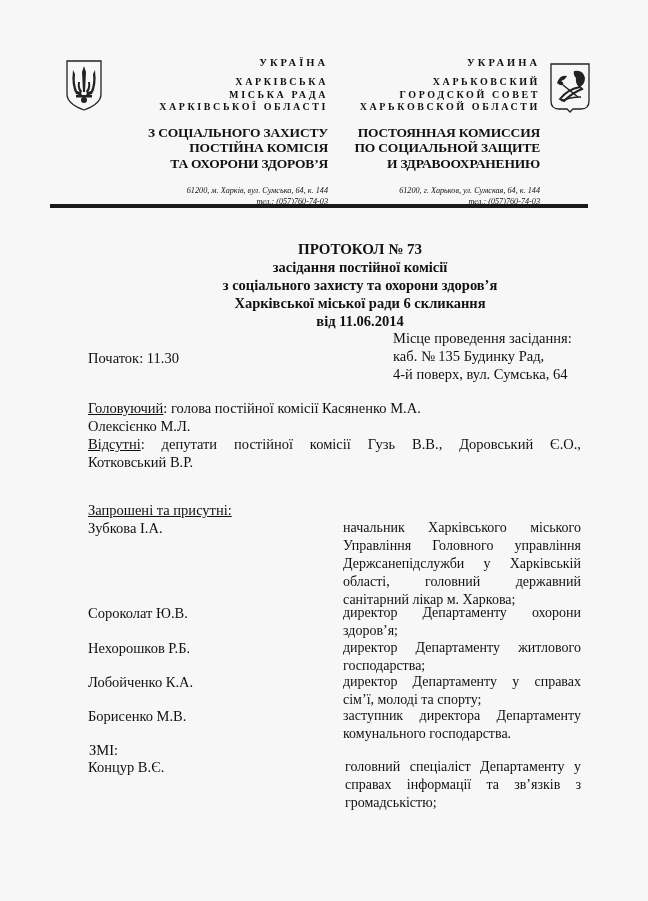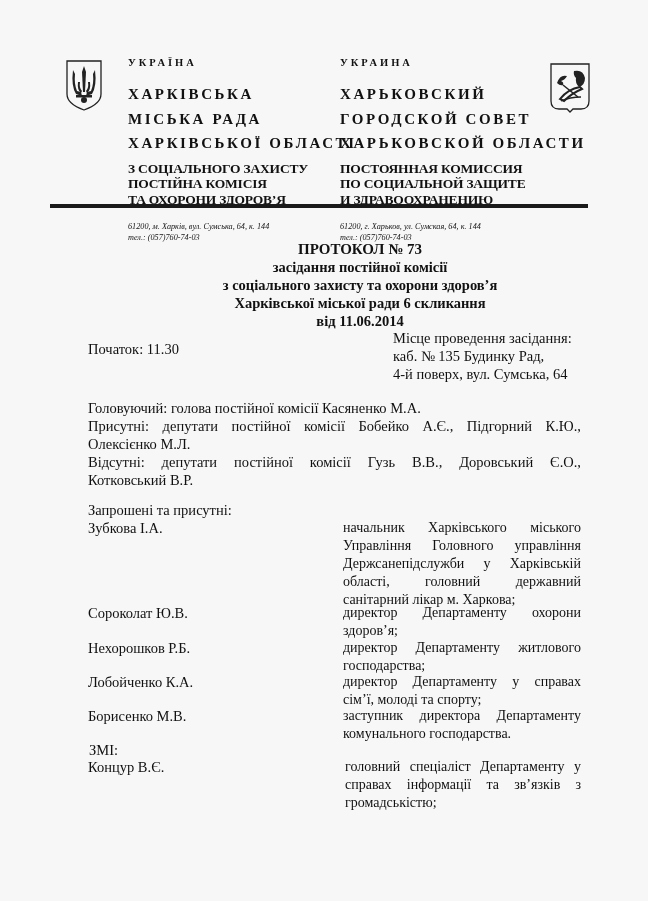--- a/index.html
+++ b/index.html
@@ -1,33 +1,33 @@
 <!DOCTYPE html>
 <html><head>
 <meta charset="utf-8">
 <style>
   html, body { margin: 0; padding: 0; }
   body {
     width: 648px; height: 901px; background: #f7f7f7; position: relative; overflow: hidden;
     font-family: "Liberation Serif", "DejaVu Serif", serif; color: #111;
   }
   .abs { position: absolute; }
-  .hdr-col { position: absolute; top: 56px; text-align: left; }
+  .hdr-col { position: absolute; top: 56px; text-align: right; }
   .hdr-col.left { left: 128px; width: 200px; }
   .hdr-col.right { left: 340px; width: 200px; }
   .country { font-weight: bold; font-size: 10.5px; letter-spacing: 3px; height: 20px; line-height: 14px; }
-  .council { font-weight: bold; font-size: 15px; letter-spacing: 2.6px; line-height: 12.5px; white-space: nowrap; margin-top: 12px; }
+  .council { font-weight: bold; font-size: 10px; letter-spacing: 2.6px; line-height: 12.5px; white-space: nowrap; }
   .commission { font-weight: bold; font-size: 13.5px; line-height: 15.5px; margin-top: 11px; white-space: nowrap; letter-spacing: -0.2px; }
   .address { font-style: italic; font-size: 8.2px; line-height: 11px; margin-top: 14px; white-space: nowrap; }
   .emblem { position: absolute; }
   .divider { position: absolute; left: 50px; width: 538px; top: 204px; height: 4px; background: #1a1a1a; }
   .title-block { position: absolute; left: 160px; width: 400px; top: 240px; text-align: center; font-weight: bold; font-size: 14.5px; line-height: 18px; }
   .title-block .main { font-size: 15px; }
   .body-text { font-size: 14.5px; line-height: 18px; }
-  .u { }
+  .u { text-decoration: underline; }
   .row-label { position: absolute; left: 88px; font-size: 14.5px; line-height: 18px; }
   .row-desc { position: absolute; left: 343px; width: 238px; font-size: 14px; line-height: 18px; text-align: justify; }
   .jl { display: block; text-align: justify; text-align-last: justify; }
   .jl.end { text-align-last: left; }
 </style>
 </head>
 <body>
 
 <div class="emblem" style="left:64px;top:58px;width:40px;height:54px;">
   <svg width="40" height="54" viewBox="0 0 40 54">
@@ -88,33 +88,30 @@
 <div class="divider"></div>
 
 <div class="title-block">
   <div class="main">ПРОТОКОЛ № 73</div>
   <div>засідання постійної комісії</div>
   <div>з соціального захисту та охорони здоров’я</div>
   <div>Харківської міської ради 6 скликання</div>
   <div>від 11.06.2014</div>
 </div>
 
-<div class="abs body-text" style="left:88px;top:340px;">Початок: 11.30</div>
+<div class="abs body-text" style="left:88px;top:349px;">Початок: 11.30</div>
 <div class="abs body-text" style="left:393px;top:329px;white-space:nowrap;">
   <div>Місце проведення засідання:</div>
   <div>каб. № 135 Будинку Рад,</div>
   <div>4-й поверх, вул. Сумська, 64</div>
 </div>
 
 <div class="abs body-text" style="left:88px;top:399px;width:493px;">
   <div style="white-space:nowrap;">
     <span class="u">Головуючий</span><span>: голова постійної комісії Касяненко М.А.</span>
-  </div>
-  <div class="jl">
-    <span class="u">Присутні:</span><span> депутати постійної комісії Бобейко А.Є., Підгорний К.Ю.,</span>
   </div>
   <div>Олексієнко М.Л.</div>
   <div class="jl">
     <span class="u">Відсутні</span><span>: депутати постійної комісії Гузь В.В., Доровський Є.О.,</span>
   </div>
   <div>Котковський В.Р.</div>
 </div>
 
 <div class="abs body-text u" style="left:88px;top:501px;">Запрошені та присутні:</div>
 

